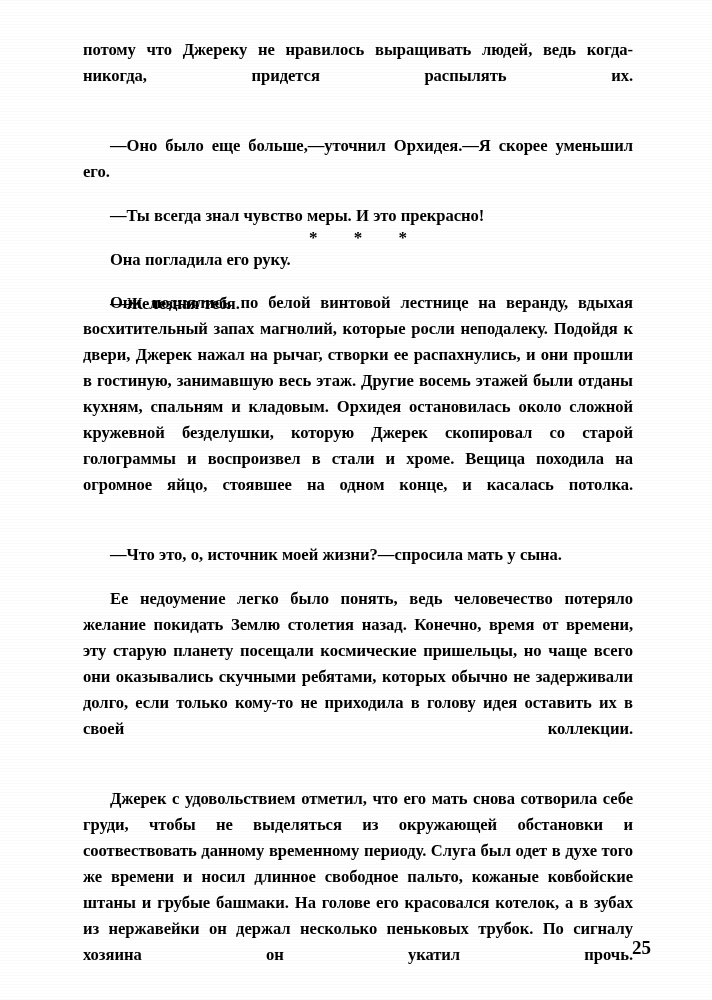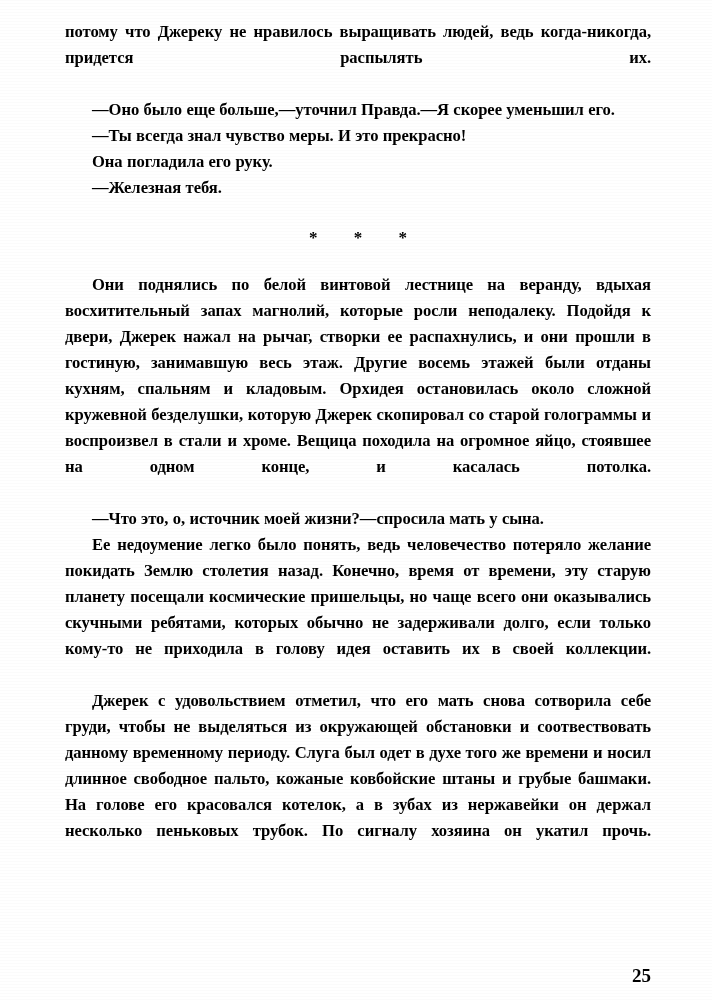--- a/index.html
+++ b/index.html
@@ -22,21 +22,21 @@
 
   
   .textblock {
     position: absolute;
     left: 65px;
     top: 19px;
     width: 586px;
   }
 
   .para {
-    margin: 0;
+    margin: 18px;
     padding: 0;
     font-size: 16.6px;
     line-height: 26.0px;
     text-align: justify;
     text-justify: inter-word;
     letter-spacing: -0.05px;
     word-spacing: 0.2px;
     font-weight: 600;
     -webkit-font-smoothing: none;
   }
@@ -65,21 +65,21 @@
     font-size: 17px;
     line-height: 20px;
     font-weight: 700;
     letter-spacing: 16px;
     text-indent: 16px;
   }
 
   .pagenum {
     position: absolute;
     left: 65px;
-    top: 964px;
+    top: 936px;
     width: 586px;
     text-align: right;
     font-size: 19px;
     line-height: 24px;
     font-weight: 600;
   }
 
   
   .grain {
     position: absolute;
@@ -90,21 +90,21 @@
       repeating-linear-gradient(0deg, rgba(0,0,0,.5) 0 1px, rgba(0,0,0,0) 1px 3px);
   }
 </style>
 </head>
 <body>
 
 <div class="page">
 
   <div class="textblock" style="top:19px;">
     <p class="para cont">потому что Джереку не нравилось выращивать людей, ведь когда-никогда, придется распылять их.</p>
-    <p class="para dialogue nofill">—Оно было еще больше,—уточнил Правда.—Я скорее уменьшил его.</p>
+    <p class="para dialogue nofill">—Оно было еще больше,—уточнил Орхидея.—Я скорее уменьшил его.</p>
     <p class="para dialogue nofill">—Ты всегда знал чувство меры. И это прекрасно!</p>
     <p class="para indent nofill">Она погладила его руку.</p>
     <p class="para dialogue nofill">—Железная тебя.</p>
   </div>
 
   <div class="sep">* * *</div>
 
   <div class="textblock" style="top:272px;">
     <p class="para indent">Они поднялись по белой винтовой лестнице на веранду, вдыхая восхитительный запах магнолий, которые росли неподалеку. Подойдя к двери, Джерек нажал на рычаг, створки ее распахнулись, и они прошли в гостиную, занимавшую весь этаж. Другие восемь этажей были отданы кухням, спальням и кладовым. Орхидея остановилась около сложной кружевной безделушки, которую Джерек скопировал со старой голограммы и воспроизвел в стали и хроме. Вещица походила на огромное яйцо, стоявшее на одном конце, и касалась потолка.</p>
     <p class="para dialogue nofill">—Что это, о, источник моей жизни?—спросила мать у сына.</p>

